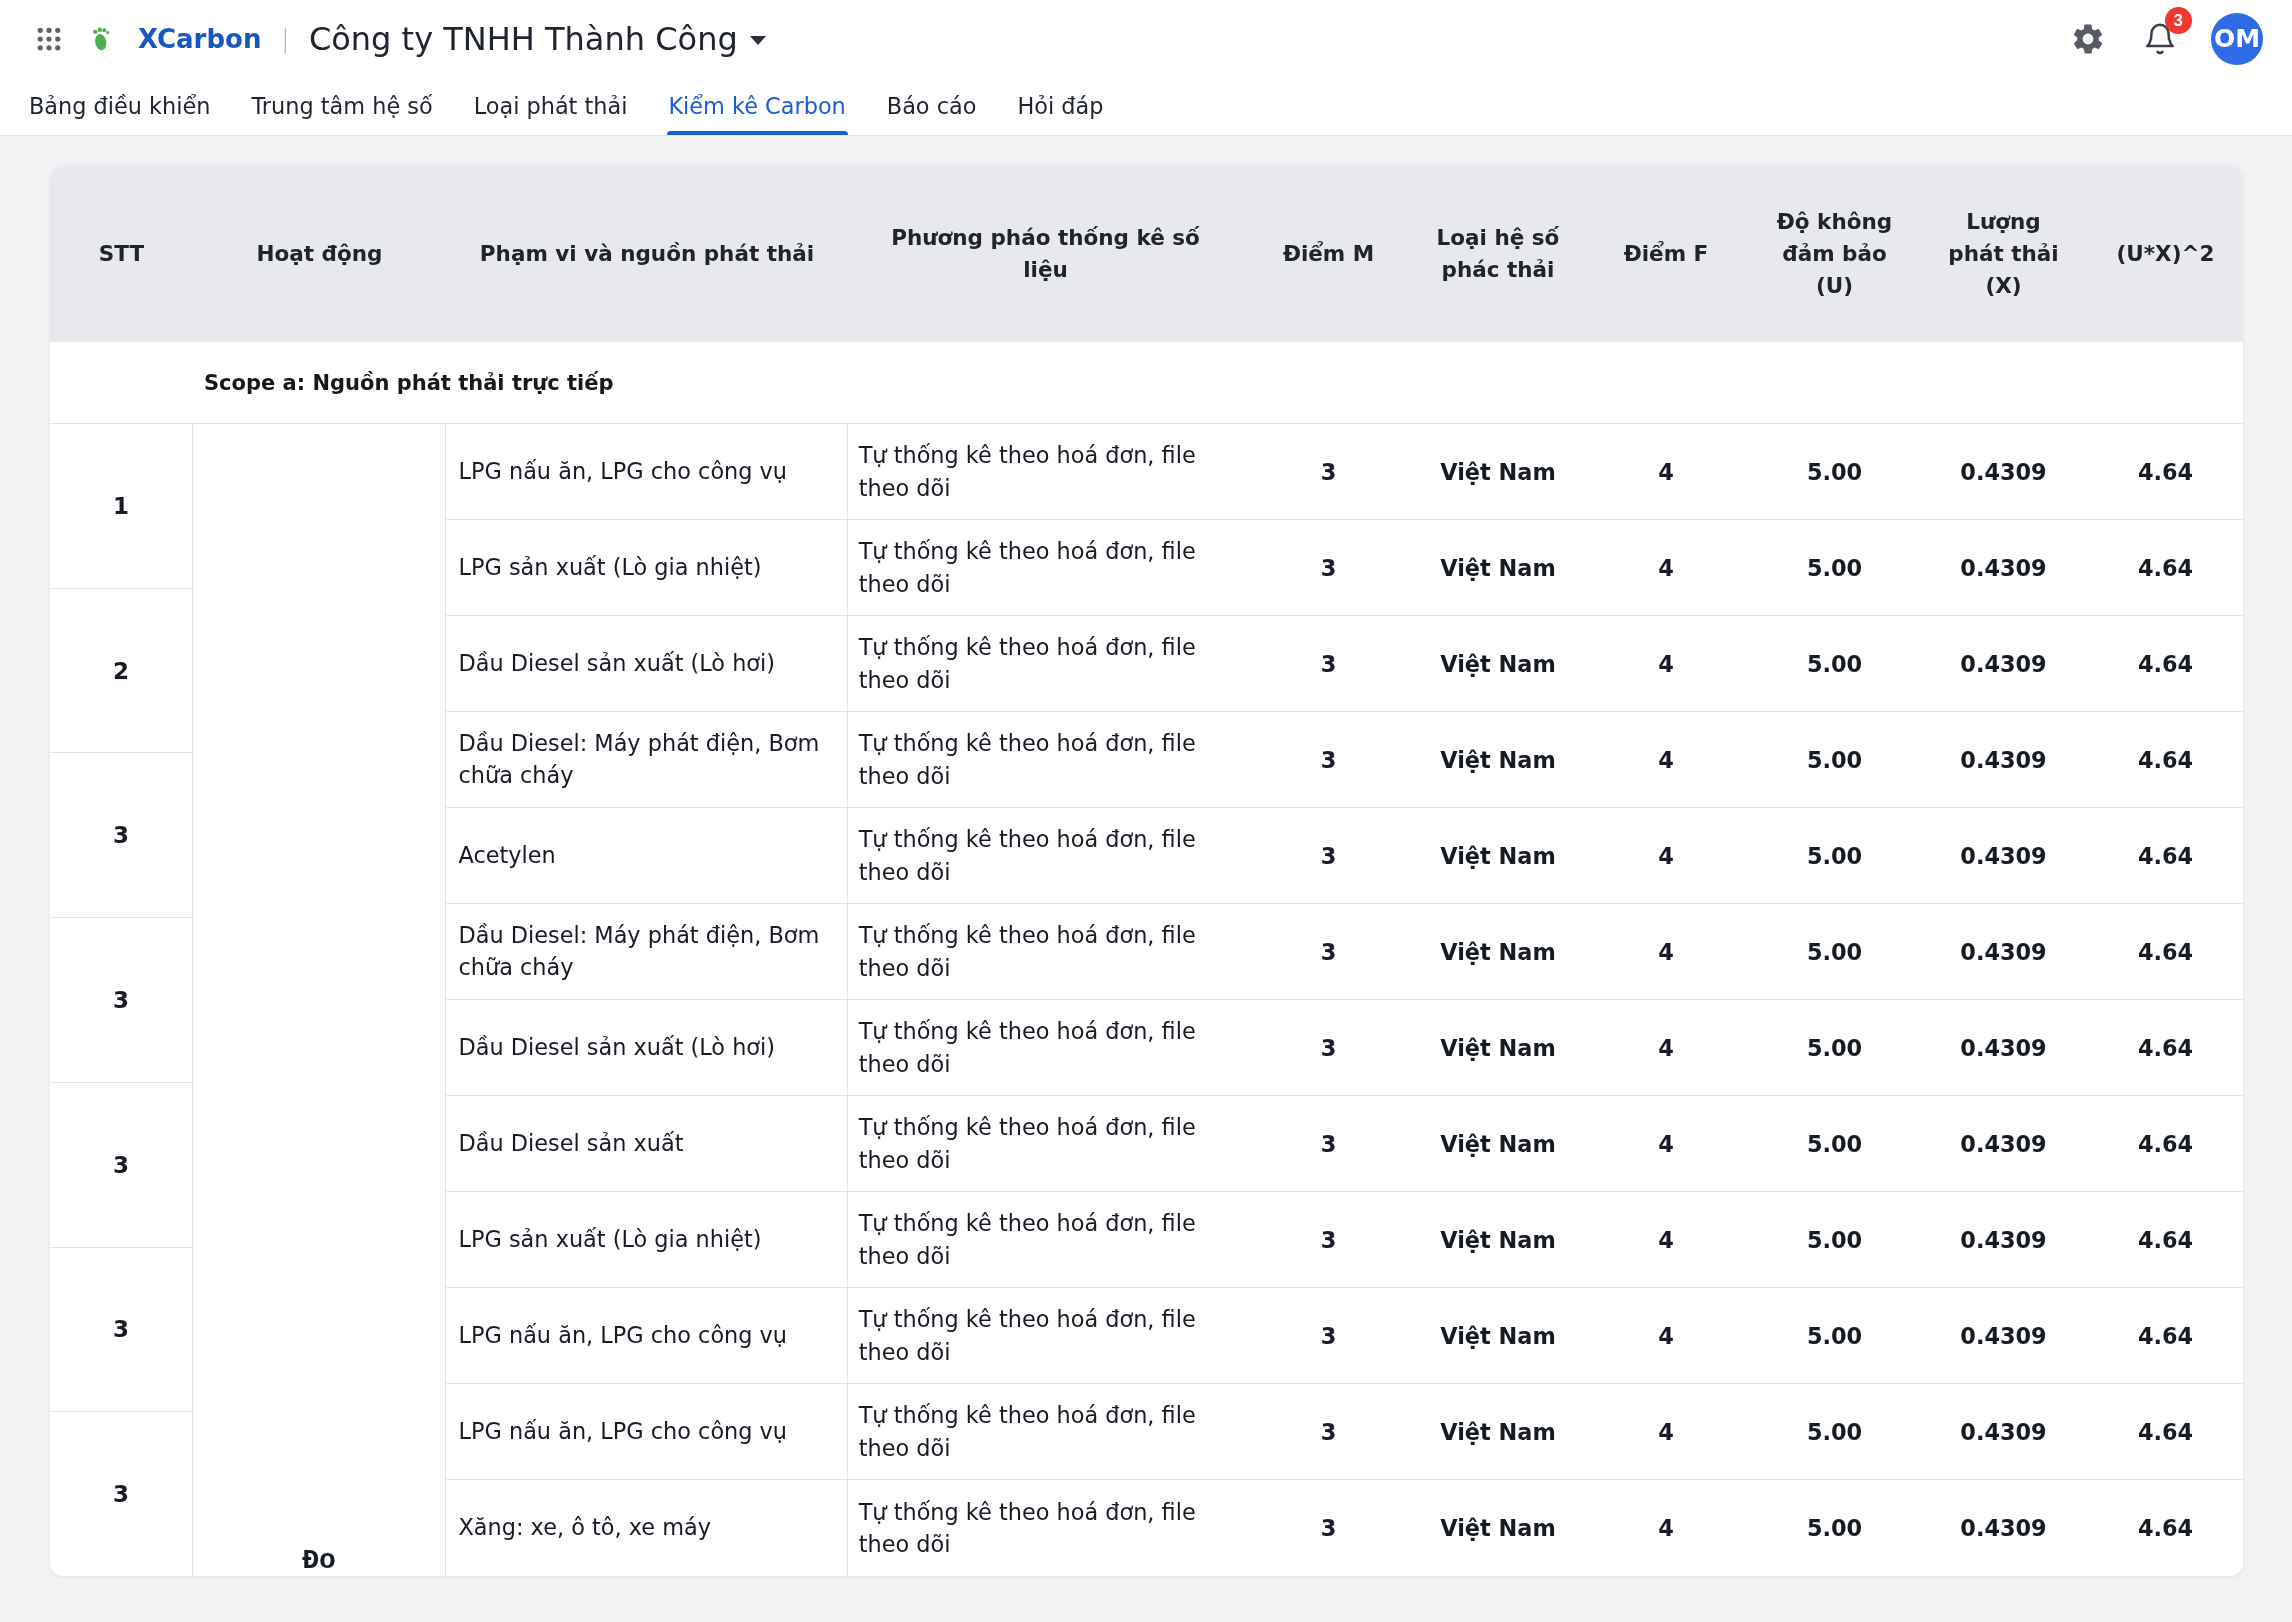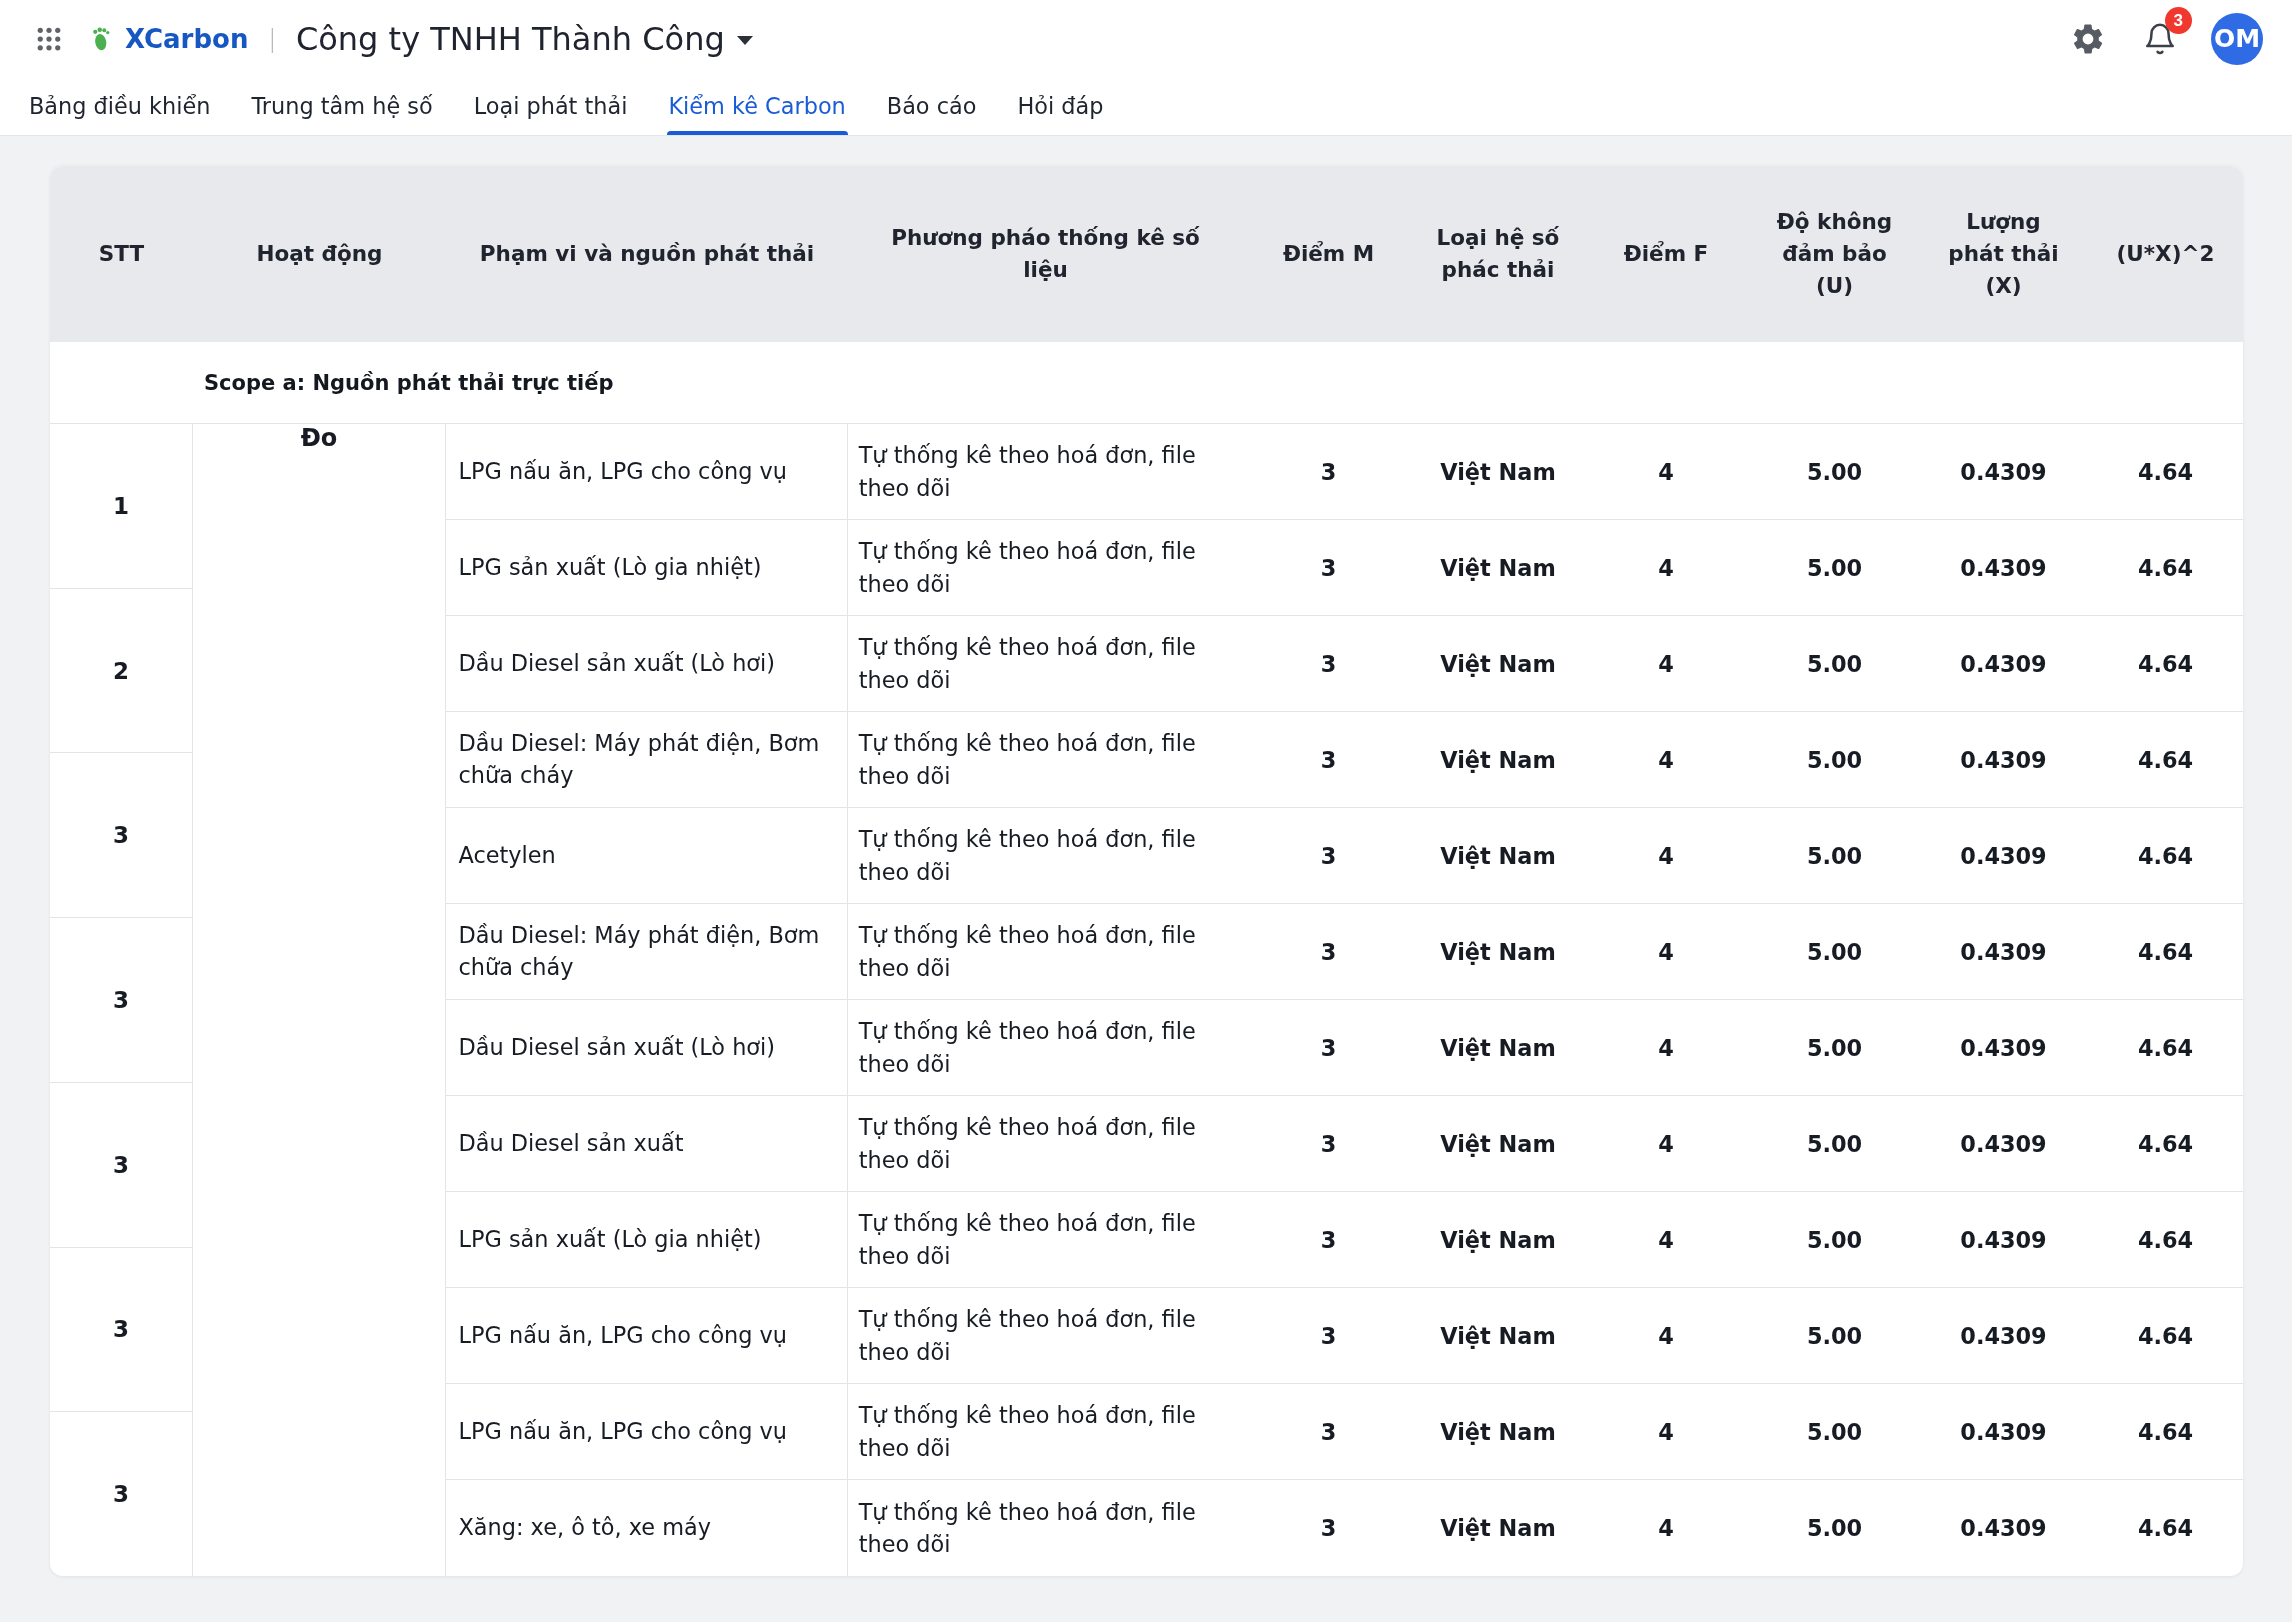--- a/index.html
+++ b/index.html
@@ -4,21 +4,21 @@
 <style>
   * { margin:0; padding:0; box-sizing:border-box; }
   html,body { background:#f1f2f4; }
   body { font-family:"DejaVu Sans","Liberation Sans",sans-serif; color:#171b23; }
   .page { width:2293px; height:1623px; background:var(--page-bg,#f1f2f4); overflow:hidden; display:flex; flex-direction:column; }
 
   
   .topbar { height:77px; background:#fff; display:flex; align-items:center; justify-content:space-between; padding:0 30px; flex:0 0 auto; }
   .topbar-left { display:flex; align-items:center; gap:19.7px; }
   .icon-btn { background:none; border:none; cursor:pointer; display:flex; align-items:center; justify-content:center; position:relative; color:#565b64; padding:3.6px; }
-  .brand { display:flex; align-items:center; gap:8px; cursor:pointer;justify-content:space-between; }
+  .brand { display:flex; align-items:center; gap:21px; cursor:pointer;justify-content:space-between; }
   .logo { color:var(--logo-green,#4caf50); display:flex; }
   .brand-name { font-size:26px; font-weight:700; color:var(--brand-blue,#1757c2); }
   .sep { color:#aeb3ba; font-size:24px; font-weight:300; }
   .company { display:flex; align-items:center; gap:12.5px; cursor:pointer; }
   .company-name { font-size:32px; font-weight:500; color:#20242e; }
   .caret { width:0; height:0; border-left:8px solid transparent; border-right:8px solid transparent; border-top:9px solid #2a2f38; margin-top:3.6px; }
   .topbar-right { display:flex; align-items:center; gap:30px; }
   .badge { position:absolute; top:-10.7px; right:-10.7px; background:var(--badge-red,#f0382e); color:#fff; font-size:17px; font-weight:700; min-width:27px; height:27px; border-radius:13.4px; display:flex; align-items:center; justify-content:center; padding:0 6.3px; }
   .avatar { width:52px; height:52px; border-radius:50%; background:var(--avatar-blue,#2f6be4); color:#fff; font-size:25px; font-weight:700; display:flex; align-items:center; justify-content:center; cursor:pointer; }
 
@@ -32,21 +32,21 @@
   .main { flex:1; padding:30px 50px 0; }
   .card { background:#fff; border-radius:12.5px; box-shadow:0 0.9px 3.6px rgba(20,24,34,.07); overflow:hidden; }
   .thead { display:grid; grid-template-columns:143px 253px 402px 395px 171px 168px 168px 169px 169px minmax(0,1fr); background:var(--header-bg,#e8e9ed); min-height:176px; align-items:center; border-radius:12.5px 12.5px 0 0; }
   .th { font-size:21.5px; font-weight:600; color:#20242e; text-align:center; padding:0 18px; line-height:1.5; }
   .scope-row { height:82px; display:flex; align-items:center; padding-left:154px; font-size:21px; font-weight:700; color:#14181f; border-bottom:0.9px solid var(--line,#e2e4e8); }
 
   .tbody { display:flex; align-items:stretch; }
   .col-stt { width:143px; flex:0 0 143px; display:flex; flex-direction:column; border-right:0.9px solid var(--line,#e2e4e8); }
   .stt-cell { flex:1; display:flex; align-items:center; justify-content:center; font-size:23px; font-weight:600; border-bottom:0.9px solid var(--line,#e2e4e8); }
   .stt-cell:last-child { border-bottom:none; }
-  .col-activity { width:253px; flex:0 0 253px; display:flex; align-items:flex-start; justify-content:center; font-size:24px; font-weight:600; border-right:0.9px solid var(--line,#e2e4e8); }
+  .col-activity { width:253px; flex:0 0 253px; display:flex; align-items:flex-end; justify-content:center; font-size:28px; font-weight:600; border-right:0.9px solid var(--line,#e2e4e8);font-family:Liberation Mono, monospace; }
   .rows { flex:1; min-width:0; display:flex; flex-direction:column; }
   .row { flex:1; min-height:96px; display:grid; grid-template-columns:402px 395px 171px 168px 168px 169px 169px minmax(0,1fr); align-items:center; border-bottom:0.9px solid var(--line,#e2e4e8); }
   .row:last-child { border-bottom:none; }
   .cell { font-size:22.4px; color:#171b23; }
   .cell-source { padding:0 16px 0 12.5px; align-self:stretch; display:flex; align-items:center; border-right:0.9px solid var(--line,#e2e4e8); line-height:1.4; }
   .cell-method { padding:0 16px 0 10.7px; line-height:1.45; }
   .cell-num { text-align:center; font-weight:600; }
 </style>
 </head>
 <body>

